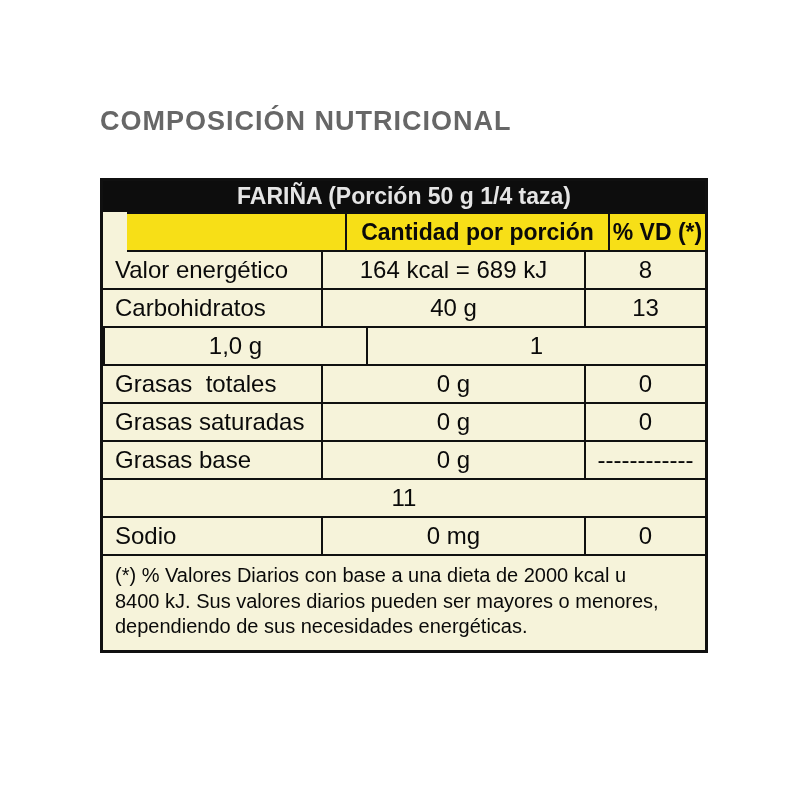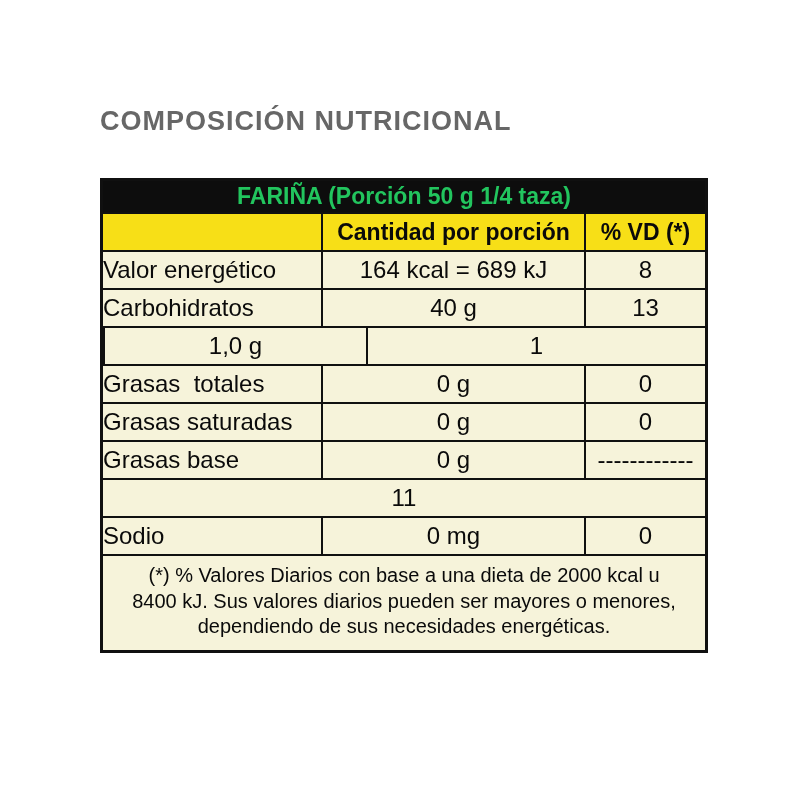--- a/index.html
+++ b/index.html
@@ -21,44 +21,44 @@
     font-weight:700;
   }
   .nutri-table{
     position:absolute;left:100px;top:178px;width:608px;
     border:3px solid var(--border);
     background:var(--cream);
     box-sizing:border-box;
     color:#0a0a0a;
   }
   .table-title-row{
-    background:var(--black-bar);color:#22c55e;
+    background:var(--black-bar);color:#e5e5e5;
     height:31px;line-height:31px;text-align:center;
     font-size:23px;font-weight:bold;
   }
   .col-header-row{
     display:flex;background:var(--yellow);
     border-top:2px solid var(--border);
     border-bottom:2px solid var(--border);
     height:36px;align-items:center;
-    font-size:23px;font-weight:bold;
+    font-size:23px;font-weight:bold;margin-left:24px;
   }
   .data-row{
     display:flex;height:36px;align-items:center;
     border-bottom:2px solid var(--border);
     font-size:24px;
   }
-  .c1{width:218px;box-sizing:border-box;white-space:pre-wrap;}
+  .c1{width:218px;box-sizing:border-box;padding-left:12px;white-space:pre-wrap;}
   .c2{width:265px;box-sizing:border-box;text-align:center;
       border-left:2px solid var(--border);border-right:2px solid var(--border);
       align-self:stretch;display:flex;align-items:center;justify-content:center;}
   .c3{flex:1;text-align:center;}
   .footnote{
     padding:7px 12px 10px 12px;
-    text-align:center;font-size:20px;line-height:1.28;
+    font-size:20px;line-height:1.28;
   }
 </style>
 </head>
 <body>
 
 <div class="page-title">COMPOSICIÓN NUTRICIONAL</div>
 
 <div class="nutri-table">
 
   <div class="table-title-row">FARIÑA (Porción 50 g 1/4 taza)</div>

